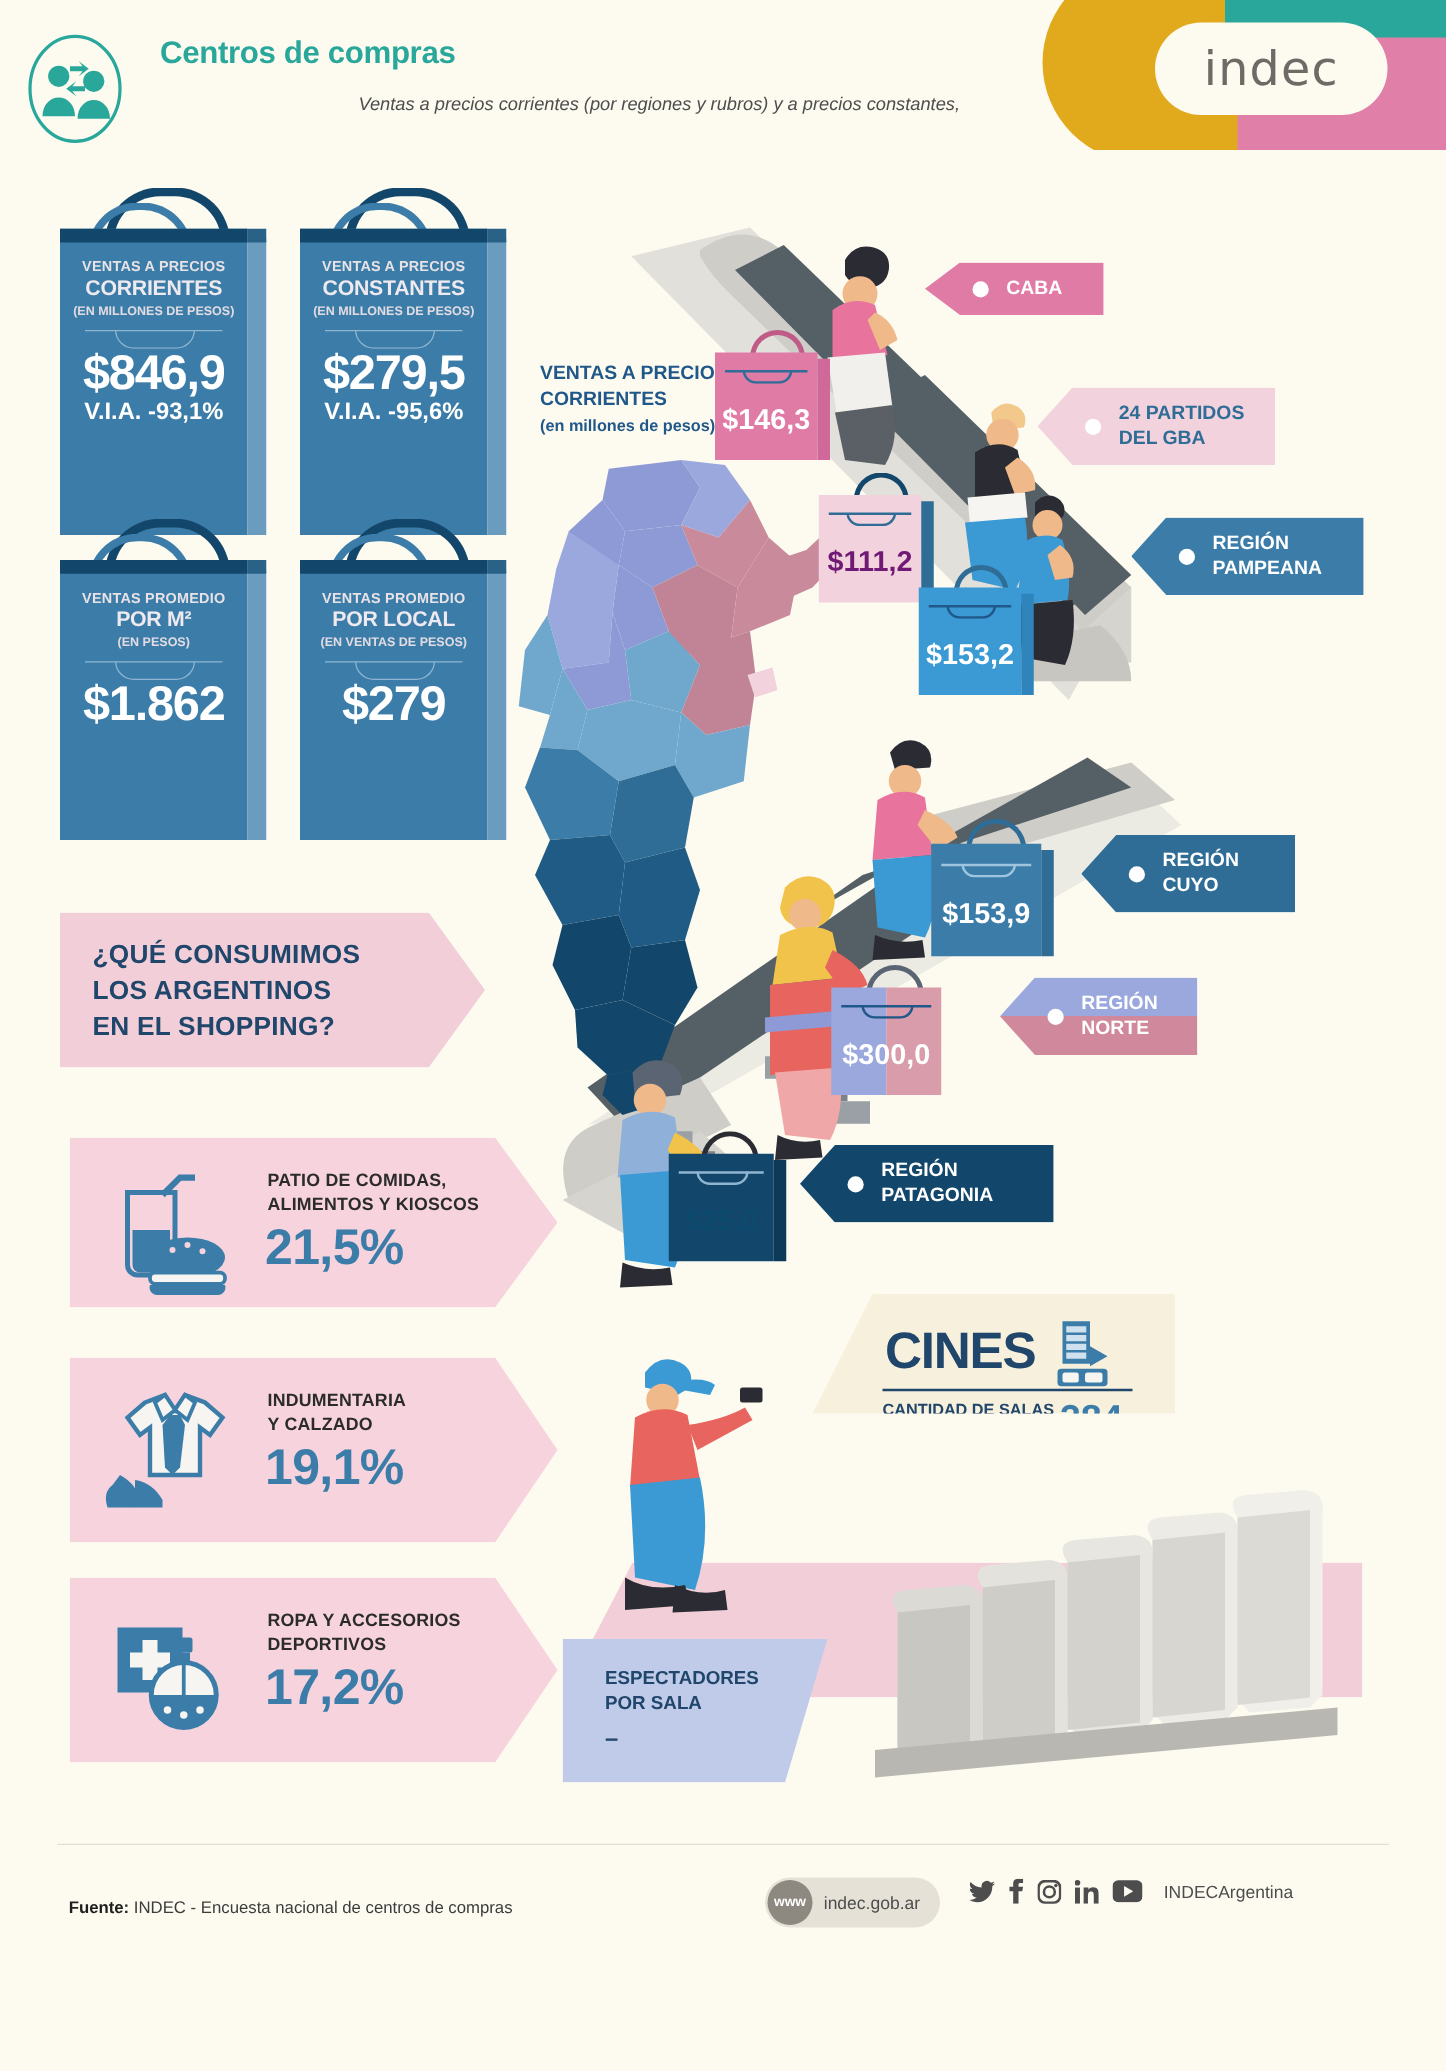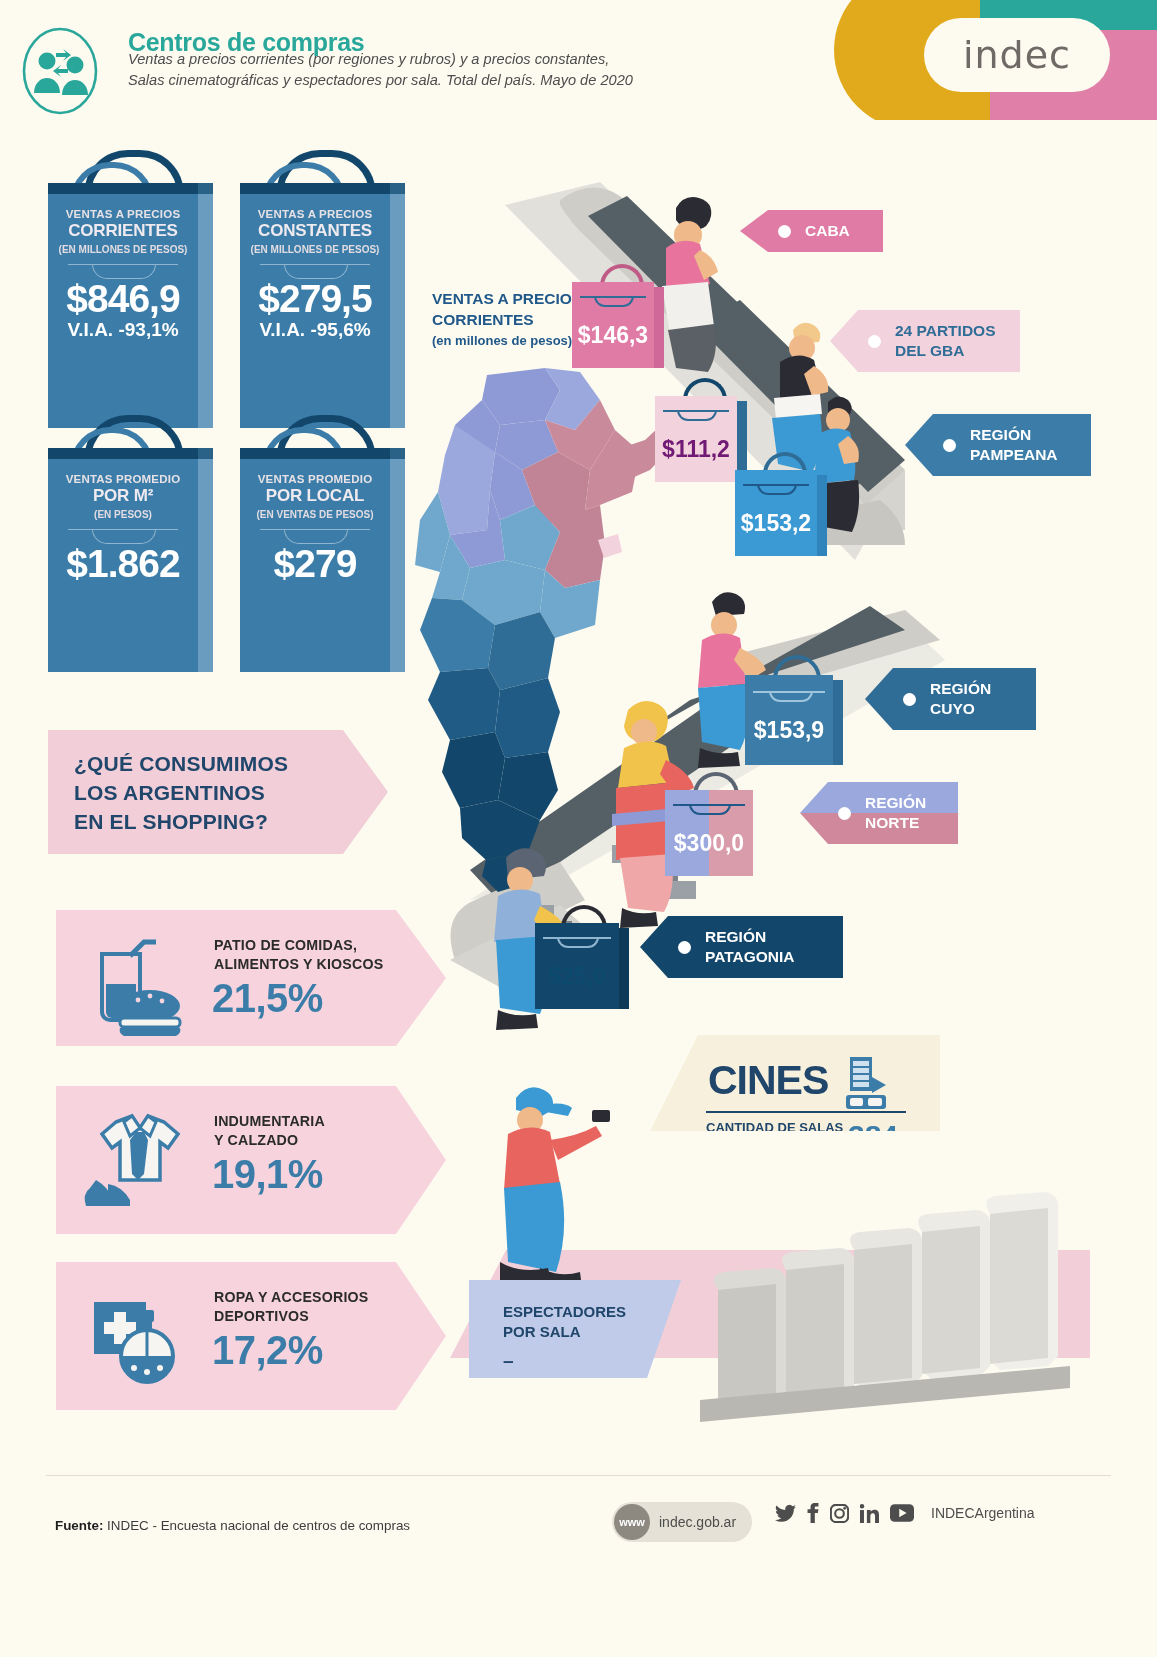--- a/index.html
+++ b/index.html
@@ -15,21 +15,21 @@
   
   .logo-block{position:absolute;top:0;right:0;width:337px;height:120px;overflow:hidden;}
   .logo-yellow{position:absolute;left:14px;top:-30px;width:210px;height:160px;background:#e0aa1c;border-radius:90px 0 0 90px;}
   .logo-teal{position:absolute;left:160px;top:-40px;width:200px;height:100px;background:#2aa79b;}
   .logo-pink{position:absolute;left:170px;top:30px;width:200px;height:110px;background:#e080a8;border-radius:0 0 0 0;}
   .logo-pill{position:absolute;left:104px;top:18px;width:186px;height:74px;background:#fdfbf0;border-radius:40px;display:flex;align-items:center;justify-content:center;}
   .logo-pill span{font-size:38px;color:#6f6a66;letter-spacing:1px;font-family:"DejaVu Sans",sans-serif;}
 
   .hdr-icon{position:absolute;left:20px;top:25px;width:80px;height:92px;}
   .hdr-title{position:absolute;left:128px;top:28px;font-size:25px;font-weight:bold;color:#2aa79b;letter-spacing:-.3px;}
-  .hdr-sub{position:absolute;left:128px;top:49px;font-size:14.6px;font-style:italic;color:#4d4d4d;line-height:21px;width:640px;}
+  .hdr-sub{position:absolute;left:128px;top:74px;font-size:14.6px;font-style:italic;color:#4d4d4d;line-height:21px;width:640px;text-align:right;}
 
   
   .bag{position:absolute;width:165px;}
   .bag .handle{position:absolute;left:36px;top:0;width:86px;height:44px;border:7px solid #12476b;border-bottom:none;border-radius:44px 44px 0 0;}
   .bag .handle2{position:absolute;left:22px;top:12px;width:72px;height:40px;border:6px solid #3b7da8;border-bottom:none;border-radius:40px 40px 0 0;}
   .bag .body{position:absolute;left:0;top:33px;width:150px;background:#3b7da8;}
   .bag .side{position:absolute;left:150px;top:41px;width:15px;background:#6a9cc0;}
   .bag .top{position:absolute;left:0;top:33px;width:150px;height:11px;background:#12476b;}
   .bag .topside{position:absolute;left:150px;top:33px;width:15px;height:11px;background:#2a6287;}
   .bag .content{position:absolute;left:0;top:44px;width:150px;text-align:center;color:#fff;}
@@ -110,21 +110,20 @@
       <path d="M14 68c0-9 6-15 13-15s13 6 13 15z" fill="#2aa79b"></path>
       <circle cx="55" cy="40" r="8.5" fill="#2aa79b"></circle>
       <path d="M42 70c0-9 6-15 13-15s13 6 13 15z" fill="#2aa79b"></path>
       <path d="M36 28h10l-3-4 8 6-8 6 3-4H36z" fill="#2aa79b"></path>
       <path d="M48 44H38l3-4-8 6 8 6-3-4h10z" fill="#2aa79b"></path>
     </svg>
   </div>
   <div class="hdr-title">Centros de compras</div>
   <div class="hdr-sub">
     <div>Ventas a precios corrientes (por regiones y rubros) y a precios constantes,</div>
-    <div>Salas cinematográficas y espectadores por sala. Total del país. Mayo de 2020</div>
   </div>
 
   <div class="bag" style="left:48px;top:150px;">
     <div class="handle"></div>
     <div class="handle2"></div>
     <div class="body" style="height:245px;"></div>
     <div class="side" style="height:237px;"></div>
     <div class="top"></div>
     <div class="topside"></div>
     <div class="content">
@@ -519,21 +518,21 @@
     <div class="rule"></div>
     <div class="lbl">
       <div>CANTIDAD DE SALAS</div>
       <div>CINEMATOGRÁFICAS</div>
     </div>
     <div class="num">384</div>
   </div>
 
   <div style="position:absolute;left:450px;top:1250px;width:640px;height:108px;background:#f2cfd8;clip-path:polygon(56px 0, 100% 0, 100% 100%, 0 100%);z-index:-1;"></div>
 
-  <div class="esp" style="left:450px;top:1280px;width:212px;height:98px;clip-path:polygon(0 0, 100% 0, 178px 100%, 0 100%);margin-left:19px;">
+  <div class="esp" style="left:450px;top:1311px;width:212px;height:115px;clip-path:polygon(0 0, 100% 0, 178px 100%, 0 100%);">
     <div class="lbl">
       <div>ESPECTADORES</div>
       <div>POR SALA</div>
     </div>
     <div class="val">–</div>
   </div>
 
   <div class="footer-line"></div>
   <div class="src">
     <b>Fuente:</b>

